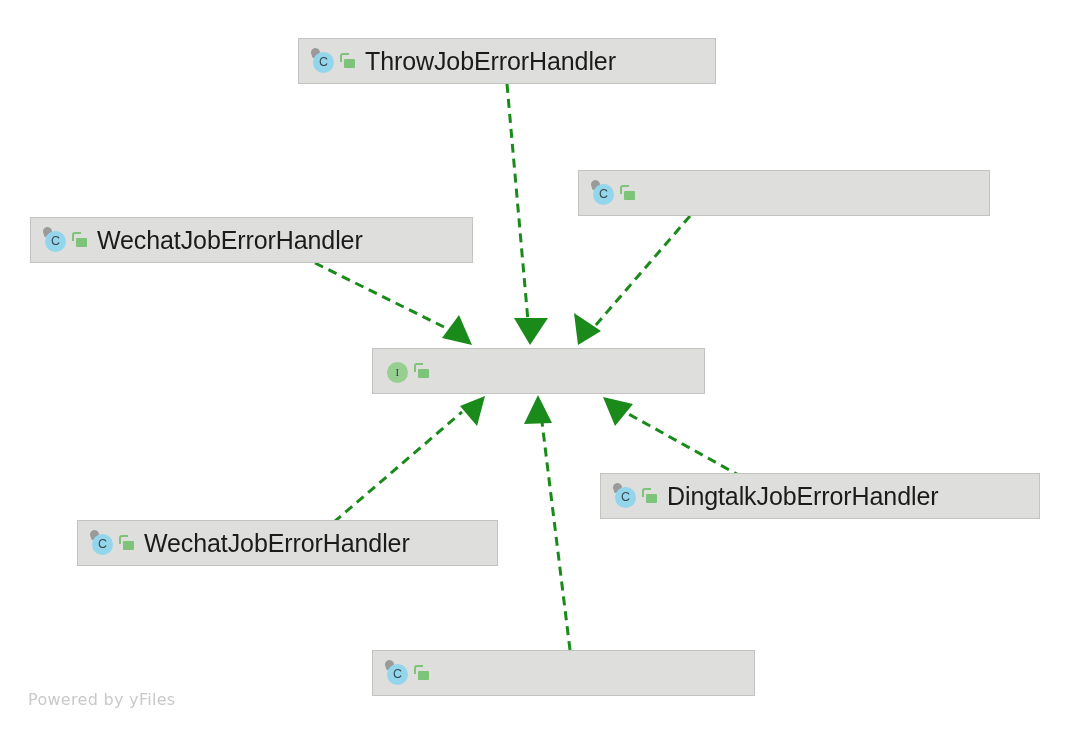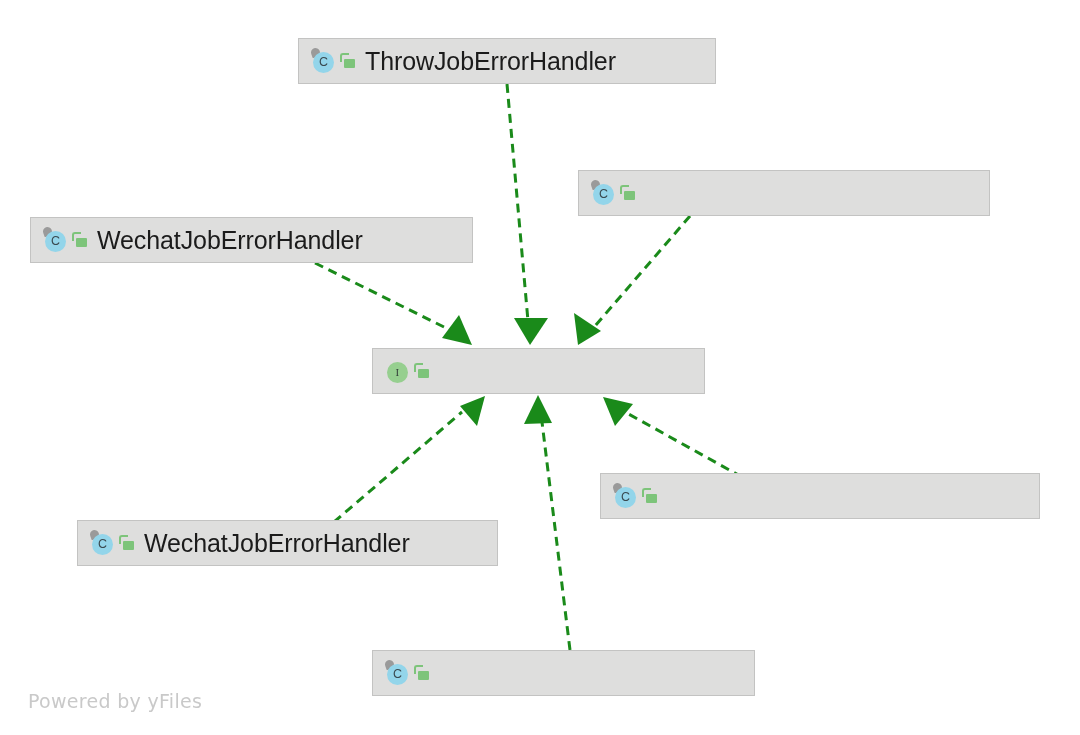--- a/index.html
+++ b/index.html
@@ -130,21 +130,21 @@
     color: #1b1b1b;
     font-family: "Liberation Sans", sans-serif;
     letter-spacing: -0.1px;
     text-align: right;
   }
 
   #watermark {
     position: absolute;
     left: 28px;
     top: 690px;
-    font-size: 19px;
+    font-size: 16px;
     color: #c9c9c9;
     font-family: "DejaVu Sans", sans-serif;
     letter-spacing: 0.3px;
     z-index: 3;
   }
 </style>
 </head>
 <body>
 
 <div id="diagram-canvas">
@@ -239,20 +239,21 @@
     <span class="node-icons">
       <span class="type-icon class-icon">
         <span class="tack"></span>
         <span class="disc">C</span>
       </span>
       <span class="lock-icon">
         <span class="shackle"></span>
         <span class="body"></span>
       </span>
     </span>
+    <span class="node-label">DingtalkJobErrorHandler</span>
   </div>
 
   <div class="uml-node" style="left:77px; top:520px; width:421px; height:46px;">
     <span class="node-icons">
       <span class="type-icon class-icon">
         <span class="tack"></span>
         <span class="disc">C</span>
       </span>
       <span class="lock-icon">
         <span class="shackle"></span>

